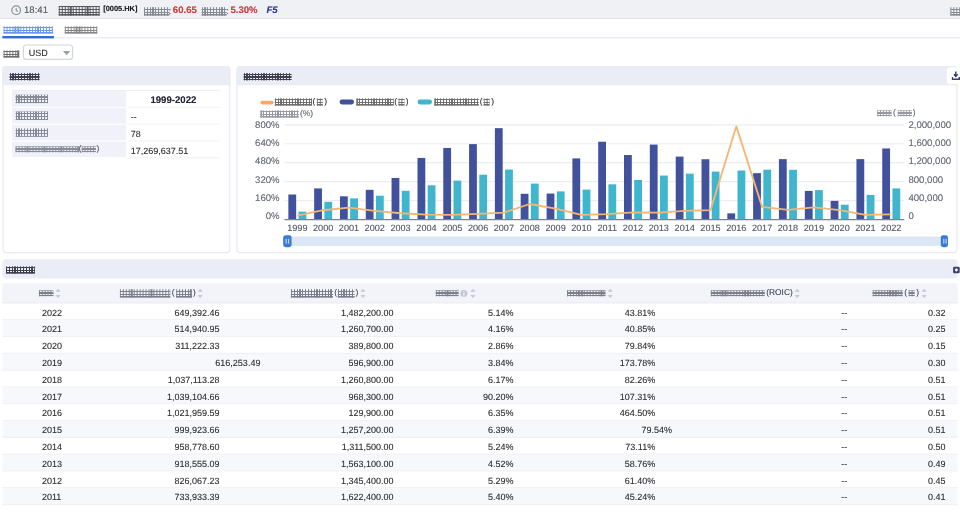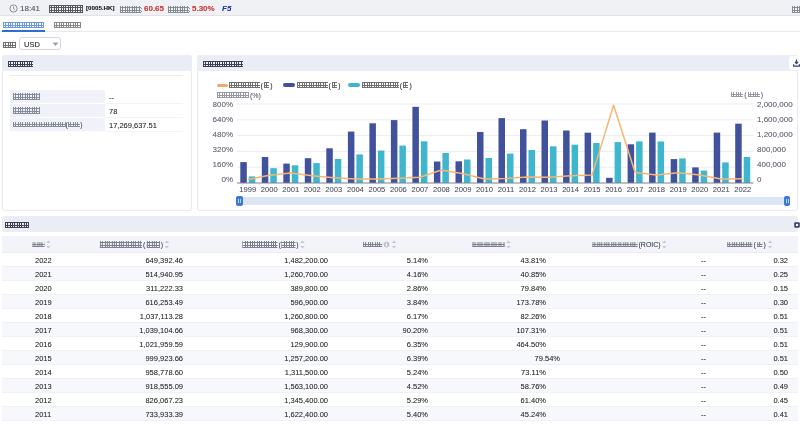--- a/index.html
+++ b/index.html
@@ -39,20 +39,28 @@
 <span class="abs" style="left:3px;top:40px;color:#333"><i class="z" style="width:13.0px;height:6.2px;"></i></span>
 <div class="abs" style="left:19px;top:37px;width:42px;height:13px;background:#fff;border:1px solid #d4d6de;border-radius:3px"></div>
 <span class="abs" style="left:24px;top:40px;color:#333;font-size:7.5px">USD</span>
 <svg class="abs" style="left:52px;top:42px" width="7" height="5" viewBox="0 0 7 5">
       <path d="M0.5 0.5 L3.5 4 L6.5 0.5 Z" fill="#9aa0ab"></path>
     </svg>
 <div class="abs" style="left:2px;top:55px;width:190px;height:156px;background:#fff;border:1px solid #e8eaf1;border-radius:3px"></div>
 <div class="abs" style="left:2px;top:55px;width:190px;height:16px;background:#eaecf6;border-radius:3px 3px 0 0"></div>
 <span class="abs" style="left:8px;top:59px;color:#223"><i class="z" style="width:24.6px;height:5.6px;opacity:.85"></i></span>
 <div class="abs" style="left:10px;top:75px;width:173px;height:1px;background:#ecedf3"></div>
+<div class="lrow" style="top:76px">
+      <span class="lcell"><span style="display:inline-flex;align-items:center;margin-left:3px;height:13px">
+          <i class="z" style="width:26.6px;height:6.1px;"></i>
+        </span></span>
+      <span class="vcell">
+        <b style="position:absolute;left:0;right:0;top:3px;text-align:center;color:#223;font-size:8px">1999-2022</b>
+      </span>
+    </div>
     <div class="lrow" style="top:90px">
       <span class="lcell"><span style="display:inline-flex;align-items:center;margin-left:3px;height:13px">
           <i class="z" style="width:26.6px;height:6.1px;"></i>
         </span></span>
       <span class="vcell">
         <span style="position:absolute;left:3px;top:3px">--</span>
       </span>
     </div>
     <div class="lrow" style="top:104px">
       <span class="lcell"><span style="display:inline-flex;align-items:center;margin-left:3px;height:13px">
@@ -309,21 +317,21 @@
 <span class="c1">2020</span>
       <span class="r" style="right:615px">311,222.33</span>
       <span class="r" style="right:470px">389,800.00</span>
       <span class="r" style="right:370px">2.86%</span>
       <span class="r" style="right:252px">79.84%</span>
       <span class="c6">--</span>
       <span class="r" style="right:10px">0.15</span>
     </div>
     <div class="row" style="top:295px;background:#f7f8fb">
 <span class="c1">2019</span>
-      <span class="r" style="right:615px">616,253.49</span>
+      <span class="r" style="right:581px">616,253.49</span>
       <span class="r" style="right:470px">596,900.00</span>
       <span class="r" style="right:370px">3.84%</span>
       <span class="r" style="right:252px">173.78%</span>
       <span class="c6">--</span>
       <span class="r" style="right:10px">0.30</span>
     </div>
     <div class="row" style="top:309px;background:#fff">
 <span class="c1">2018</span>
       <span class="r" style="right:615px">1,037,113.28</span>
       <span class="r" style="right:470px">1,260,800.00</span>

